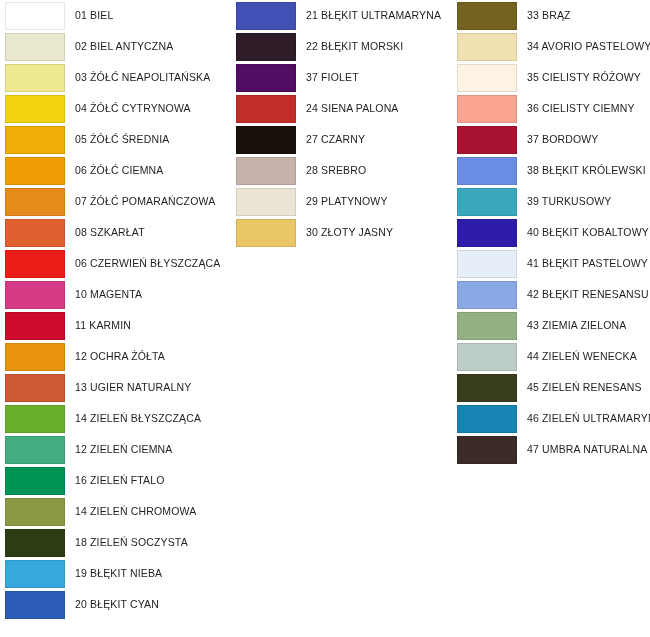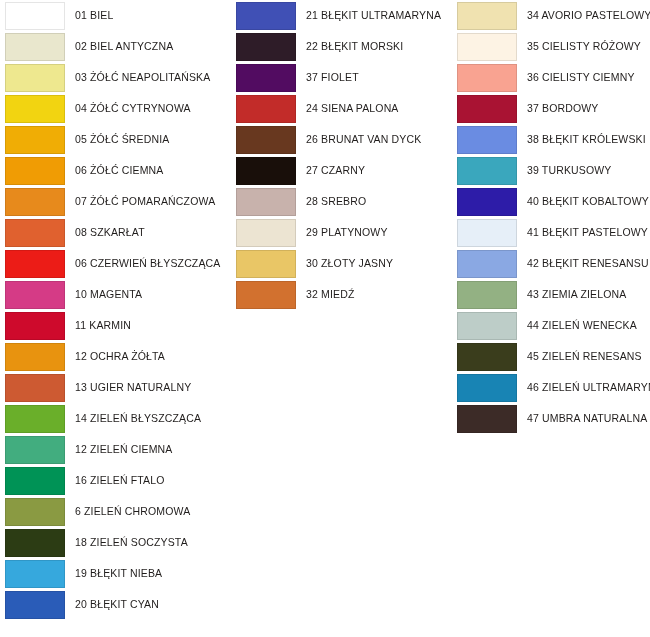--- a/index.html
+++ b/index.html
@@ -120,21 +120,21 @@
       <div class="swatch-row">
         <div class="swatch-chip" style="background: rgb(66, 173, 127);"></div>
         <div class="swatch-label">12 ZIELEŃ CIEMNA</div>
       </div>
       <div class="swatch-row">
         <div class="swatch-chip" style="background: rgb(0, 147, 86);"></div>
         <div class="swatch-label">16 ZIELEŃ FTALO</div>
       </div>
       <div class="swatch-row">
         <div class="swatch-chip" style="background: rgb(138, 154, 66);"></div>
-        <div class="swatch-label">6 ZIELEŃ CHROMOWA</div>
+        <div class="swatch-label">14 ZIELEŃ CHROMOWA</div>
       </div>
       <div class="swatch-row">
         <div class="swatch-chip" style="background: rgb(44, 60, 20);"></div>
         <div class="swatch-label">18 ZIELEŃ SOCZYSTA</div>
       </div>
       <div class="swatch-row">
         <div class="swatch-chip" style="background: rgb(54, 168, 221);"></div>
         <div class="swatch-label">19 BŁĘKIT NIEBA</div>
       </div>
       <div class="swatch-row">
@@ -153,46 +153,42 @@
       </div>
       <div class="swatch-row">
         <div class="swatch-chip" style="background: rgb(82, 12, 97);"></div>
         <div class="swatch-label">37 FIOLET</div>
       </div>
       <div class="swatch-row">
         <div class="swatch-chip" style="background: rgb(194, 44, 41);"></div>
         <div class="swatch-label">24 SIENA PALONA</div>
       </div>
       <div class="swatch-row">
-        <div class="swatch-chip" style="background: rgb(104, 56, 31);"></div>
-        <div class="swatch-label">26 BRUNAT VAN DYCK</div>
-      </div>
-      <div class="swatch-row">
         <div class="swatch-chip" style="background: rgb(25, 15, 10);"></div>
         <div class="swatch-label">27 CZARNY</div>
       </div>
       <div class="swatch-row">
         <div class="swatch-chip" style="background: rgb(200, 178, 172);"></div>
         <div class="swatch-label">28 SREBRO</div>
       </div>
       <div class="swatch-row">
         <div class="swatch-chip" style="background: rgb(236, 228, 210);"></div>
         <div class="swatch-label">29 PLATYNOWY</div>
       </div>
       <div class="swatch-row">
         <div class="swatch-chip" style="background: rgb(233, 198, 102);"></div>
         <div class="swatch-label">30 ZŁOTY JASNY</div>
       </div>
-      <div class="swatch-row">
-        <div class="swatch-chip" style="background: rgb(210, 113, 47);"></div>
-        <div class="swatch-label">32 MIEDŹ</div>
-      </div>
     </div>
   <div class="palette-column col-3">
       <div class="swatch-row">
+        <div class="swatch-chip" style="background: rgb(116, 98, 31);"></div>
+        <div class="swatch-label">33 BRĄZ</div>
+      </div>
+      <div class="swatch-row">
         <div class="swatch-chip" style="background: rgb(240, 226, 176);"></div>
         <div class="swatch-label">34 AVORIO PASTELOWY</div>
       </div>
       <div class="swatch-row">
         <div class="swatch-chip" style="background: rgb(253, 243, 228);"></div>
         <div class="swatch-label">35 CIELISTY RÓŻOWY</div>
       </div>
       <div class="swatch-row">
         <div class="swatch-chip" style="background: rgb(249, 163, 145);"></div>
         <div class="swatch-label">36 CIELISTY CIEMNY</div>

